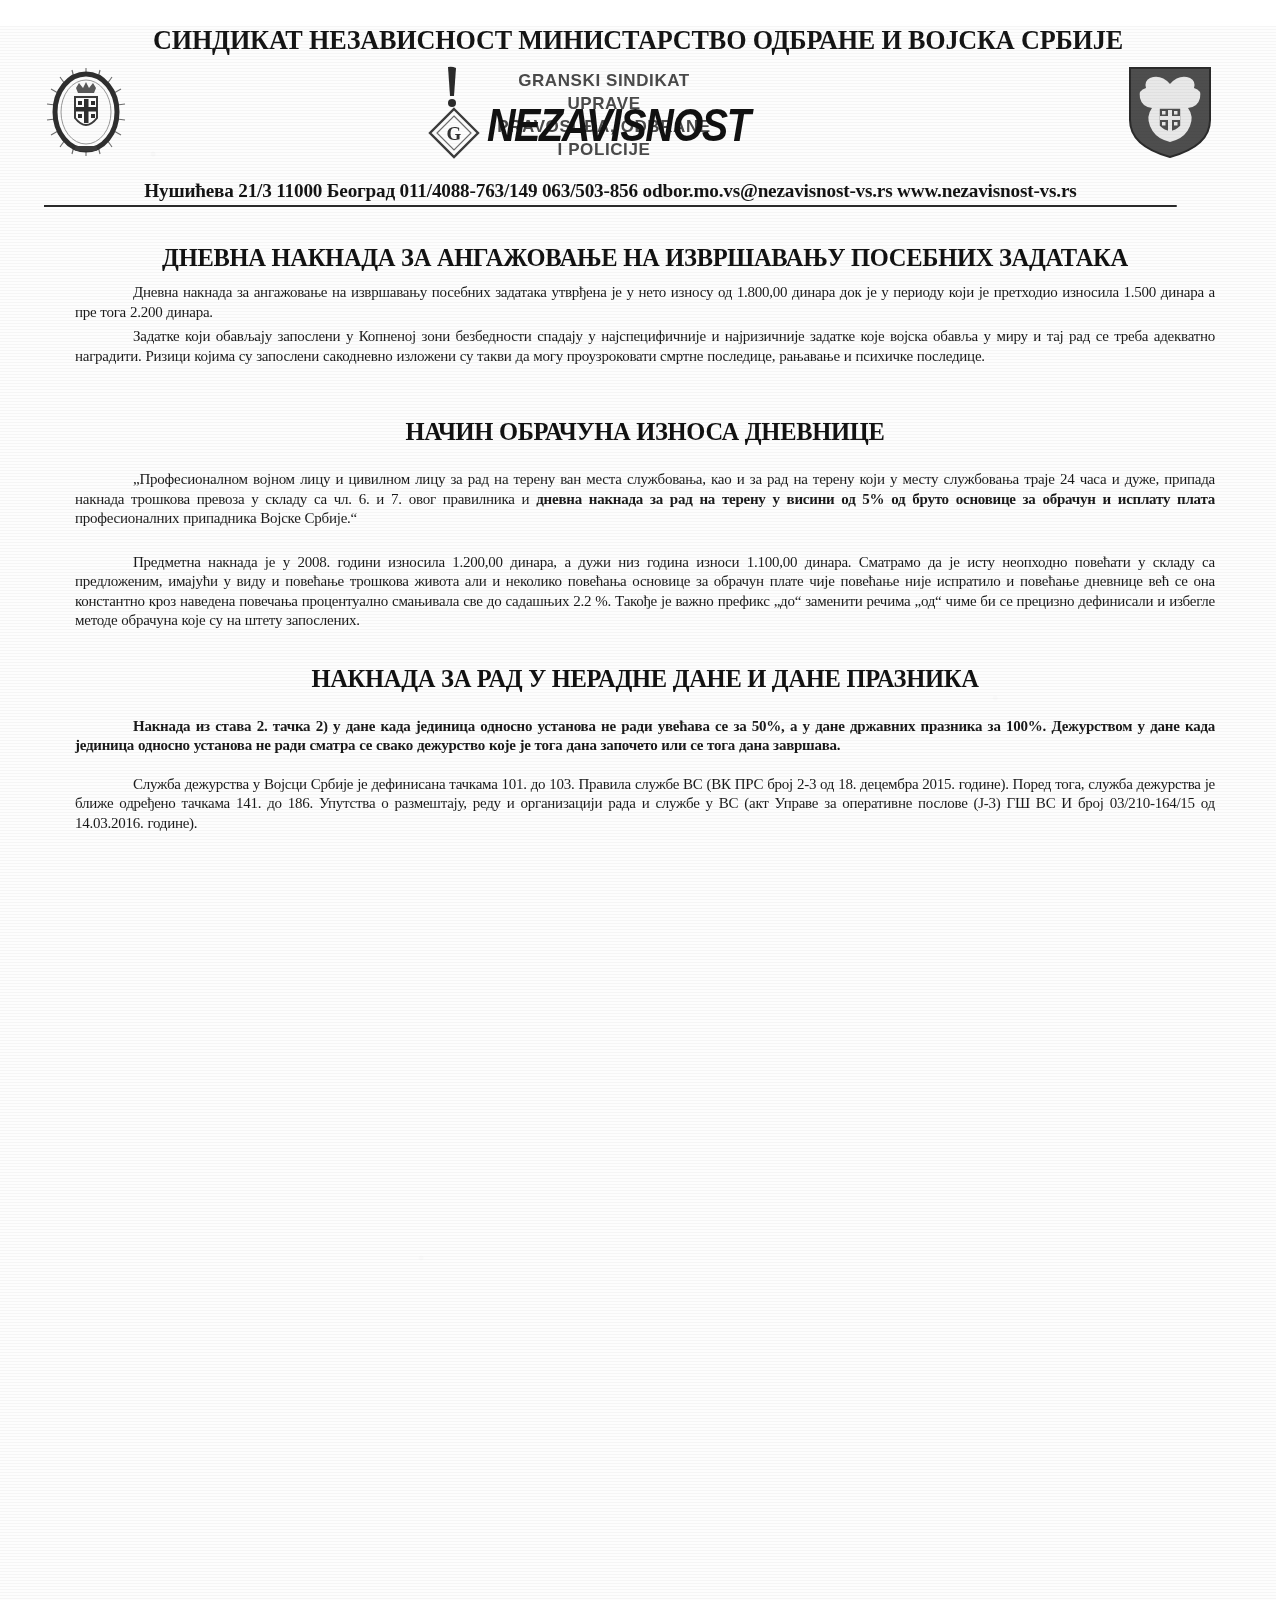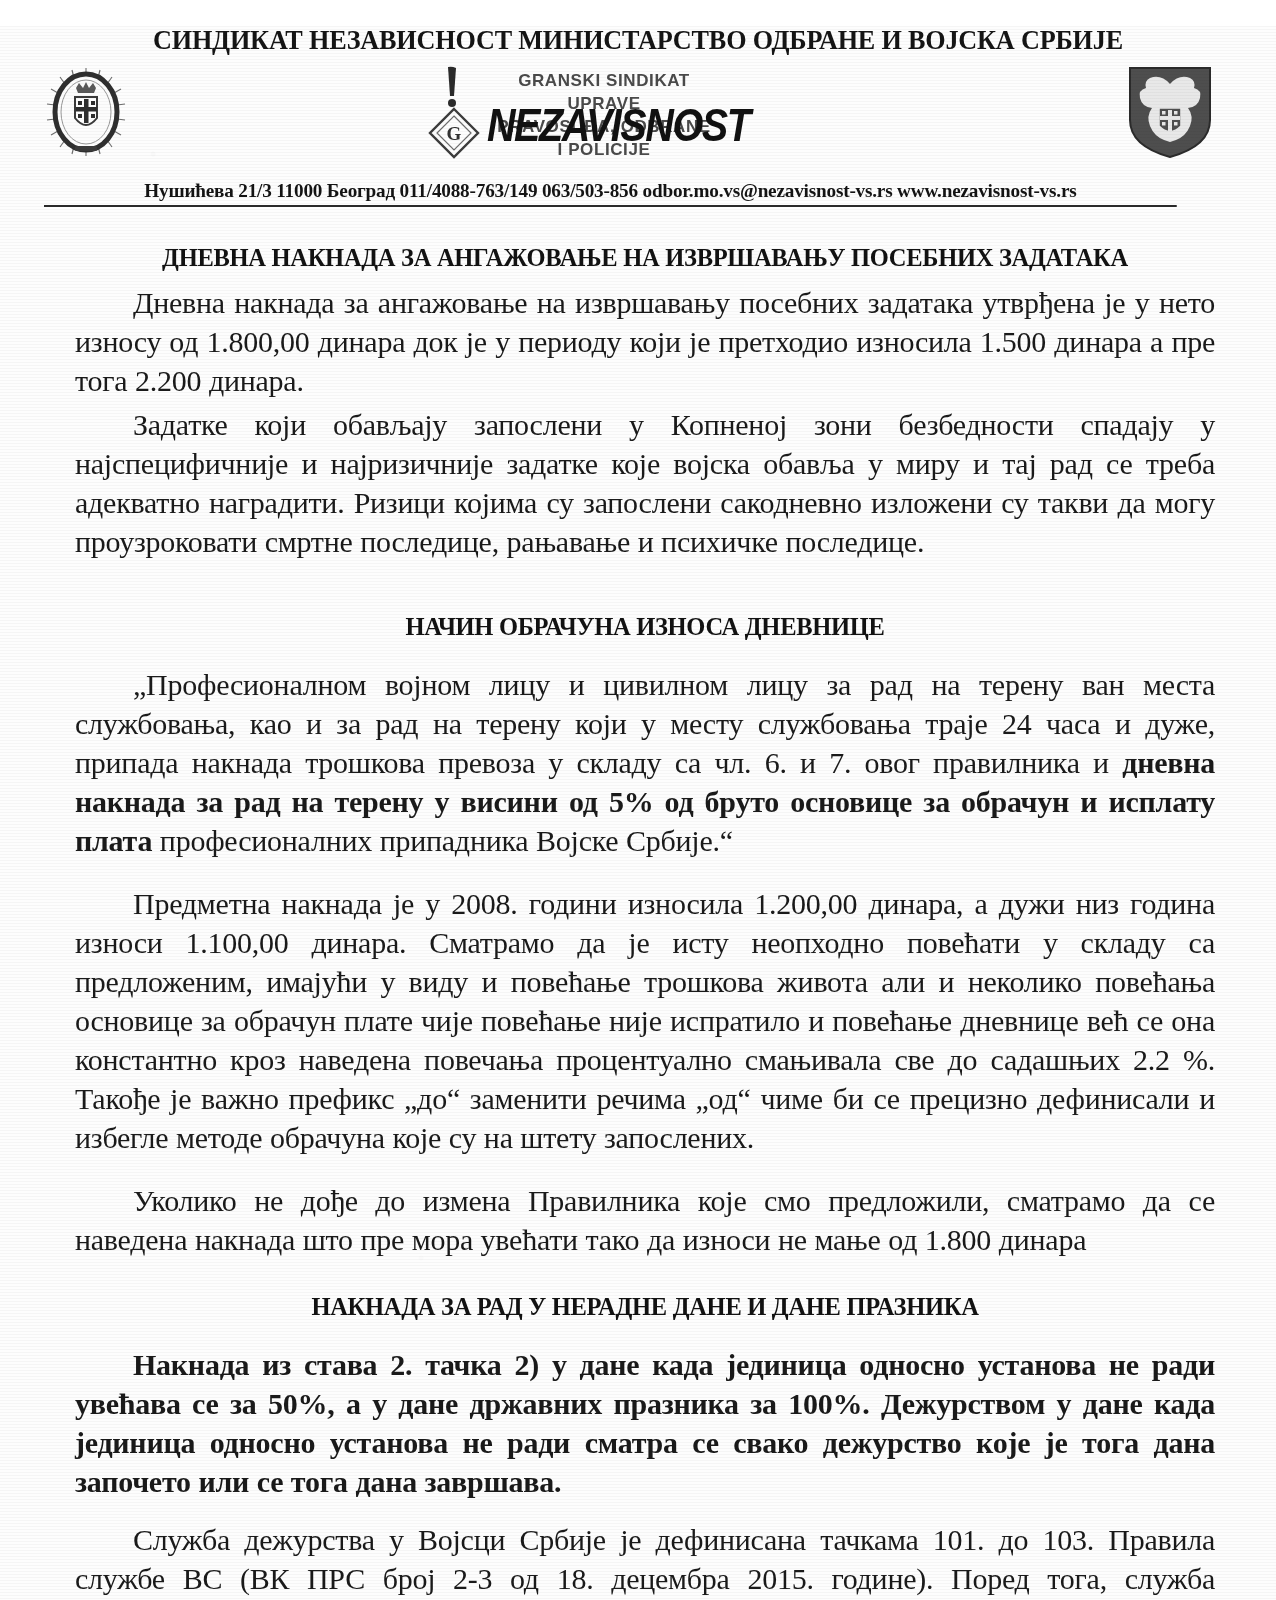--- a/index.html
+++ b/index.html
@@ -148,21 +148,21 @@
     font-weight: bold;
     font-size: 25px;
     letter-spacing: -0.3px;
     margin: 22px 0 10px 0;
     color: #121212;
     transform: scaleX(0.98);
   }
   h2.section.tight { margin-top: 26px; }
 
   p.para {
-    font-size: 30px;
+    font-size: 15px;
     line-height: 1.30;
     text-align: justify;
     text-indent: 58px;
     margin: 5px 0 0 0;
     color: #1a1a1a;
     letter-spacing: -0.25px;
     word-spacing: 0.4px;
   }
   p.para.bold { font-weight: bold; }
   p.para b { font-weight: bold; }
@@ -293,21 +293,20 @@
 
 
       <h2 class="section tight" style="margin-top:52px;">НАЧИН ОБРАЧУНА ИЗНОСА ДНЕВНИЦЕ</h2>
 
 
       <p class="para gap-lg"><span>„Професионалном војном лицу и цивилном лицу за рад на терену ван места службовања, као и за рад на терену који у месту службовања траје 24 часа и дуже, припада накнада трошкова превоза у складу са чл. 6. и 7. овог правилника и </span><b>дневна накнада за рад на терену у висини од 5% од бруто основице за обрачун и исплату плата</b><span> професионалних припадника Војске Србије.“</span></p>
 
       <p class="para gap-lg">Предметна накнада је у 2008. години износила 1.200,00 динара, а дужи низ година износи 1.100,00 динара. Сматрамо да је исту неопходно повећати у складу са предложеним, имајући у виду и повећање трошкова живота али и неколико повећања основице за обрачун плате чије повећање није испратило и повећање дневнице већ се она константно кроз наведена повечања процентуално смањивала све до садашњих 2.2 %. Такође је важно префикс „до“ заменити речима „од“ чиме би се прецизно дефинисали и избегле методе обрачуна које су на штету запослених.</p>
 
 
-      <p class="para gap-lg">Уколико не дође до измена Правилника које смо предложили, сматрамо да се наведена накнада што пре мора увећати тако да износи не мање од 1.800 динара</p>
 
       <h2 class="section tight" style="margin-top:34px;">НАКНАДА ЗА РАД У НЕРАДНЕ ДАНЕ И ДАНЕ ПРАЗНИКА</h2>
 
 
       <p class="para bold gap-lg">Накнада из става 2. тачка 2) у дане када јединица односно установа не ради увећава се за 50%, а у дане државних празника за 100%. Дежурством у дане када јединица односно установа не ради сматра се свако дежурство које је тога дана започето или се тога дана завршава.</p>
 
       <p class="para gap-md">Служба дежурства у Војсци Србије је дефинисана тачкама 101. до 103. Правила службе ВС (ВК ПРС број 2-3 од 18. децембра 2015. године). Поред тога, служба дежурства је ближе одређено тачкама 141. до 186. Упутства о размештају, реду и организацији рада и службе у ВС (акт Управе за оперативне послове (Ј-3) ГШ ВС И број 03/210-164/15 од 14.03.2016. године).</p>
 
     </div>
   </div>

